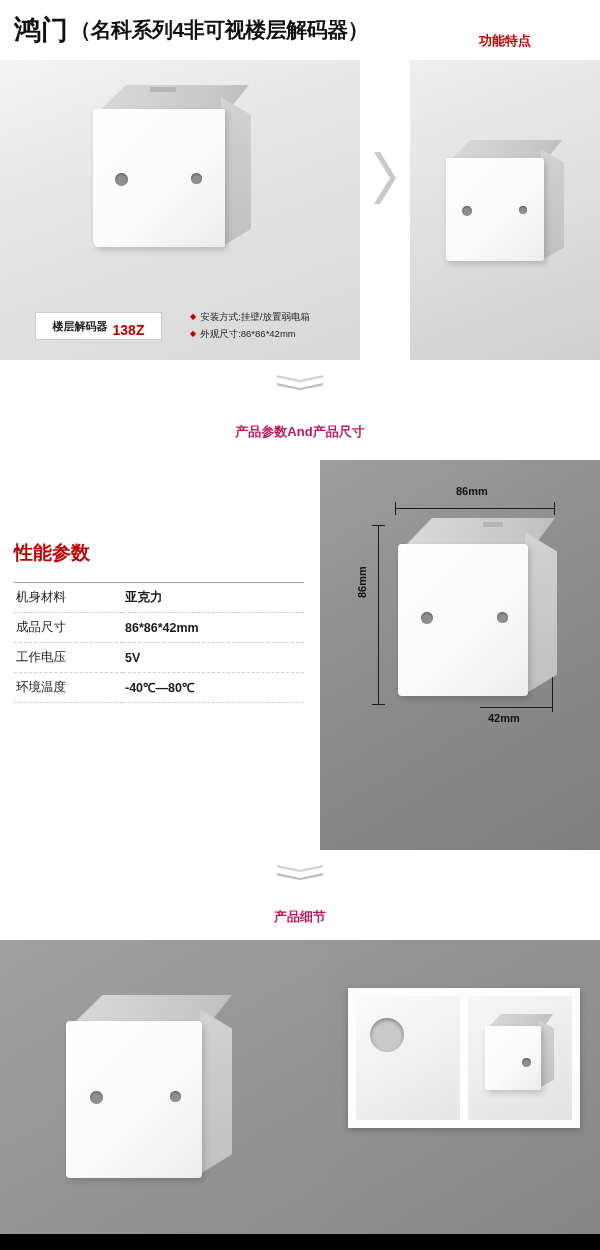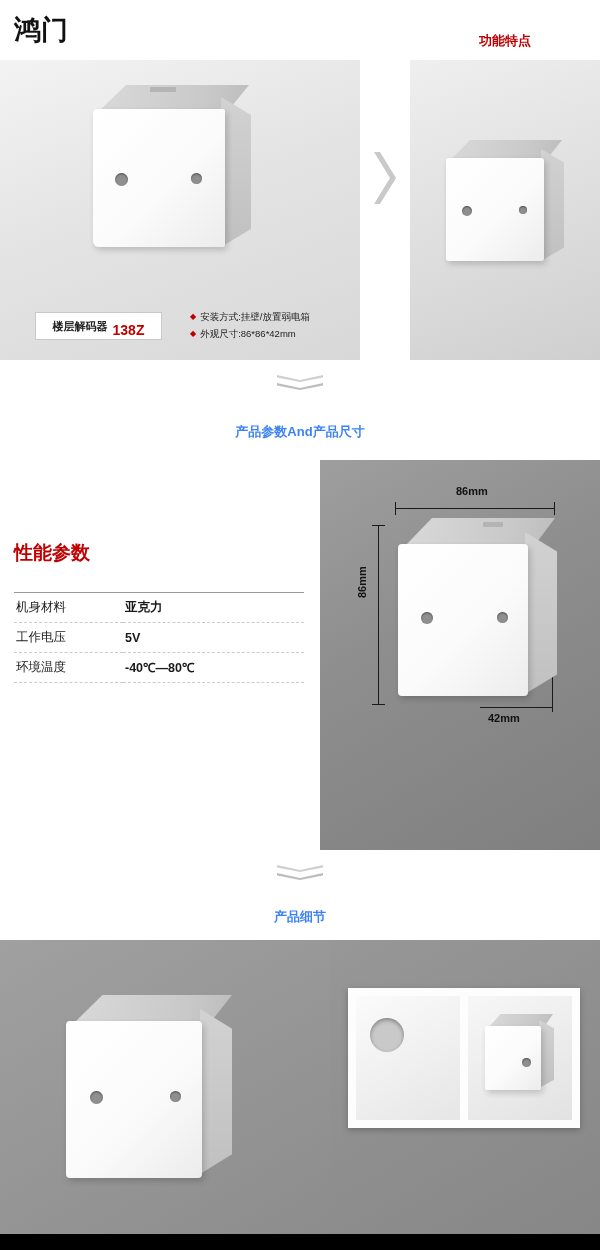--- a/index.html
+++ b/index.html
@@ -188,21 +188,21 @@
     width: 46px;
     height: 7px;
     background: #c8c8c8;
     clip-path: polygon(0 0, 50% 70%, 100% 0, 100% 35%, 50% 100%, 0 35%);
   }
   .chev i:nth-child(1) { top: 0; background:#d0d0d0; }
   .chev i:nth-child(2) { top: 8px; background:#bdbdbd; }
   .section-caption {
     font-size: 13px;
     font-weight: bold;
-    color: #3b82f6;
+    color: #be185d;
     text-align: center;
     width: 600px;
   }
 
   
   .params-section {
     position: absolute;
     top: 460px; left: 0;
     width: 600px;
     height: 390px;
@@ -219,21 +219,21 @@
     position: absolute;
     left: 14px;
     top: 80px;
     font-size: 19px;
     color: #c00000;
     font-weight: bold;
   }
   .spec-table {
     position: absolute;
     left: 14px;
-    top: 132px;
+    top: 122px;
     width: 290px;
     border-collapse: collapse;
   }
   .spec-table tr {
     border-bottom: 1px dashed #cccccc;
   }
   .spec-table tr:first-child {
     border-top: 1px solid #9a9a9a;
   }
   .spec-table td {
@@ -292,20 +292,21 @@
     width: 600px;
     height: 16px;
     background: #000000;
   }
 </style>
 </head>
 <body>
 
 <div class="header">
   <span class="brand">鸿门</span>
+  <span class="title-text">（名科系列4非可视楼层解码器）</span>
 </div>
 
 <div class="top-section">
 
   <div class="panel-left">
 
     <div class="device" style="left:85px; top:25px; width:180px; height:180px;">
       <div class="dev-top" style="left:14px; top:0px; width:150px; height:26px; clip-path:polygon(18% 0,100% 0,86% 100%,0 100%);"></div>
       <div class="dev-notch" style="left:65px; top:2px; width:26px; height:5px;"></div>
       <div class="dev-side" style="left:136px; top:12px; width:30px; height:150px; clip-path:polygon(0 0,100% 12%,100% 88%,0 100%);"></div>
@@ -357,20 +358,24 @@
 
 <div class="params-section">
 
   <div class="perf-title">性能参数</div>
 
   <table class="spec-table">
     <tbody>
       <tr>
         <td class="k">机身材料</td>
         <td class="v">亚克力</td>
+      </tr>
+      <tr>
+        <td class="k">成品尺寸</td>
+        <td class="v">86*86*42mm</td>
       </tr>
       <tr>
         <td class="k">工作电压</td>
         <td class="v">5V</td>
       </tr>
       <tr>
         <td class="k">环境温度</td>
         <td class="v">-40℃—80℃</td>
       </tr>
     </tbody>

